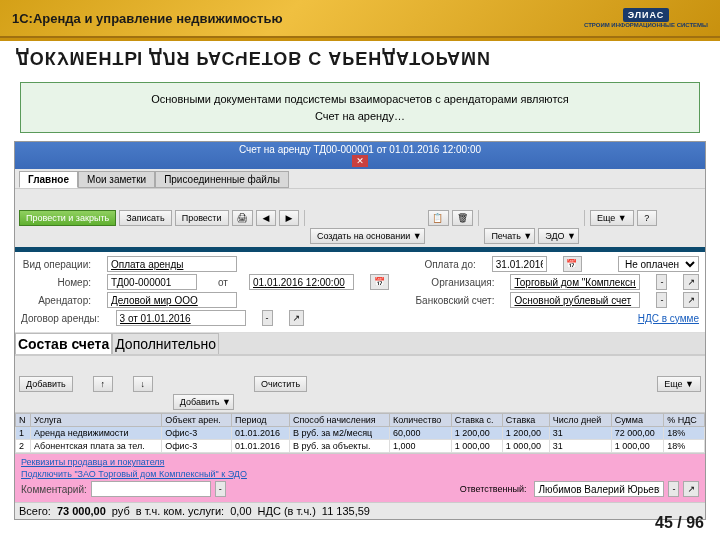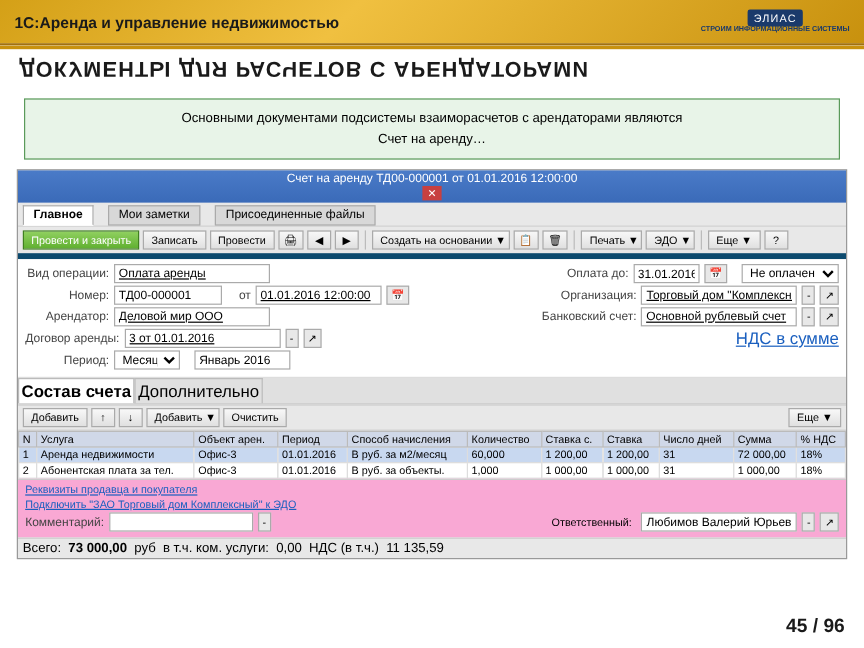--- a/index.html
+++ b/index.html
@@ -29,21 +29,21 @@
     }
     .logo-area {
       display: flex;
       align-items: center;
       gap: 4px;
     }
     .logo-box {
       background: #1a3a6b;
       color: #fff;
       font-size: 9px;
-      font-weight: normal;
+      font-weight: bold;
       padding: 2px 5px;
       border-radius: 2px;
       letter-spacing: 1px;
     }
     .logo-text {
       color: #1a3a6b;
       font-size: 8px;
       font-weight: bold;
     }
 
@@ -137,39 +137,40 @@
     .btn-icon {
       padding: 2px 4px;
       min-width: 20px;
       text-align: center;
     }
     .btn-dropdown {
       padding: 2px 2px 2px 6px;
       display: flex;
       align-items: center;
       gap: 2px;
+      margin-top: 36px;
     }
     .sep {
       width: 1px;
       height: 16px;
       background: #bbb;
       margin: 0 2px;
     }
 
     
     .form-area {
       background: #fff;
       padding: 4px 6px;
       border-bottom: 1px solid #ddd;
     }
     .form-row {
       display: flex;
       align-items: center;
       margin-bottom: 2px;
-      gap: 4px;
+      gap: 16px;
     }
     .form-label {
       color: #444;
       font-size: 10px;
       min-width: 70px;
       text-align: right;
     }
     .form-input {
       border: 1px solid #aaa;
       background: #fff;
@@ -194,21 +195,21 @@
       cursor: pointer;
       height: 16px;
     }
 
     
     .table-toolbar {
       background: #e8e8e8;
       padding: 2px 4px;
       display: flex;
       align-items: center;
-      gap: 3px;
+      gap: 20px;
       border-bottom: 1px solid #ccc;
       border-top: 1px solid #ccc;
     }
     .tabs-row {
       display: flex;
       background: #e0e0e0;
       border-bottom: 1px solid #ccc;
     }
     .tab-small {
       padding: 2px 2px;
@@ -304,21 +305,21 @@
   <div>Счет на аренду…</div>
 </div>
 
 <div class="main-window">
 
   <div class="window-titlebar">
     <span>Счет на аренду ТД00-000001 от 01.01.2016 12:00:00</span>
     <button class="window-close-btn">✕</button>
   </div>
 
-  <div style="background:#e8e8e8; padding:2px 4px 0 4px; display:flex; gap:12px; border-bottom:1px solid #ccc;">
+  <div style="background:#e8e8e8; padding:2px 4px 0 4px; display:flex; gap:0; border-bottom:1px solid #ccc;">
     <div class="tab-item active">Главное</div>
     <div class="tab-item">Мои заметки</div>
     <div class="tab-item">Присоединенные файлы</div>
   </div>
 
   <div class="toolbar">
     <button class="btn btn-green">Провести и закрыть</button>
     <button class="btn">Записать</button>
     <button class="btn">Провести</button>
     <button class="btn btn-icon">🖨</button>
@@ -345,21 +346,21 @@
       <input class="form-input form-input-sm" type="text" value="31.01.2016" style="">
       <button class="form-btn-small">📅</button>
       <span style="margin-left:4px;"></span>
       <select class="form-select">
         <option>Не оплачен</option>
       </select>
     </div>
     <div class="form-row">
       <span class="form-label">Номер:</span>
       <input class="form-input" style="width: 90px;" type="text" value="ТД00-000001">
-      <span class="form-label" style="min-width:20px;">от</span>
+      <span class="form-label" style="min-width:20px;text-align:center;">от</span>
       <input class="form-input" style="width: 105px; text-decoration: underline;" type="text" value="01.01.2016 12:00:00">
       <button class="form-btn-small">📅</button>
       <span style="flex:1"></span>
       <span class="form-label" style="min-width:65px;">Организация:</span>
       <input class="form-input form-input-wide" type="text" value="Торговый дом &quot;Комплексный&quot;" style="">
       <button class="form-btn-small">-</button>
       <button class="form-btn-small">↗</button>
     </div>
     <div class="form-row">
       <span class="form-label">Арендатор:</span>
@@ -369,29 +370,21 @@
       <input class="form-input form-input-wide" type="text" value="Основной рублевый счет" style="">
       <button class="form-btn-small">-</button>
       <button class="form-btn-small">↗</button>
     </div>
     <div class="form-row">
       <span class="form-label">Договор аренды:</span>
       <input class="form-input form-input-wide" type="text" value="3 от 01.01.2016" style="">
       <button class="form-btn-small">-</button>
       <button class="form-btn-small">↗</button>
       <span style="flex:1"></span>
-      <span class="footer-link" style="font-size:14px;">НДС в сумме</span>
-    </div>
-    <div class="form-row">
-      <span class="form-label">Период:</span>
-      <select class="form-select" style="width:55px;">
-        <option>Месяц</option>
-      </select>
-      <span style="width:4px;"></span>
-      <input class="form-input" style="width: 80px;" type="text" value="Январь 2016">
+      <span class="footer-link" style="font-size:10px;">НДС в сумме</span>
     </div>
   </div>
 
   <div class="tabs-row">
     <div class="tab-small active">Состав счета</div>
     <div class="tab-small">Дополнительно</div>
   </div>
 
   <div class="table-toolbar">
     <button class="btn">Добавить</button>

